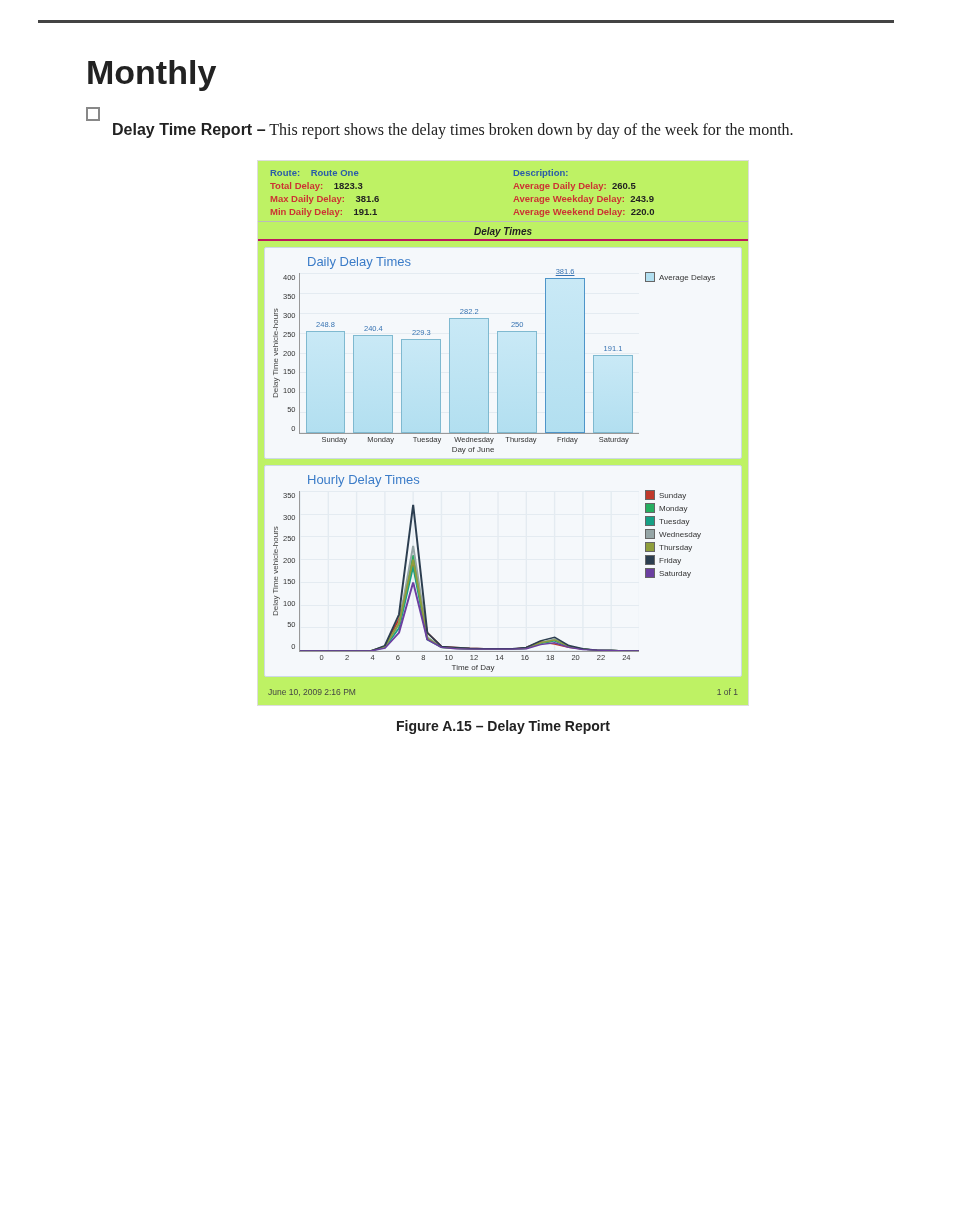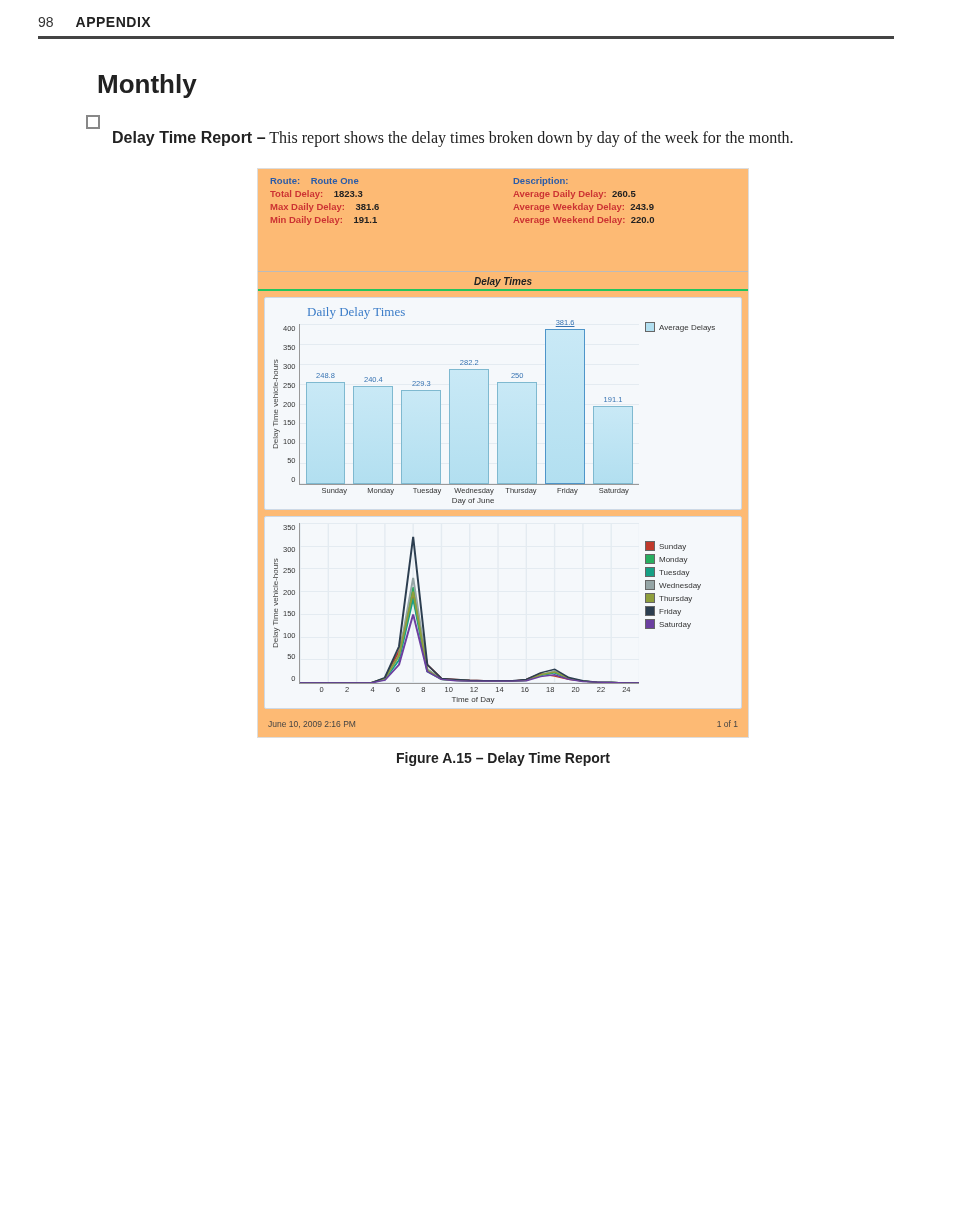--- a/index.html
+++ b/index.html
@@ -29,23 +29,23 @@
   }
   .divider {
     height: 3px;
     background: #444;
     margin: 6px 0 30px 0;
   }
   .content {
     padding-left: 48px;
   }
   h1.section-title {
-    font-size: 26px;
+    font-size: 34px;
     font-weight: 700;
-    margin: 0 0 10px 11px;
+    margin: 0 0 10px 0;
   }
   .intro-text {
     font-family: Georgia, "Times New Roman", serif;
     font-size: 16px;
     margin: 0 0 12px 0;
   }
   .bullet-row {
     display: flex;
     align-items: flex-start;
     gap: 12px;
@@ -70,21 +70,21 @@
   .bullet-body .lead strong {
     font-family: "Segoe UI", "Helvetica Neue", Arial, sans-serif;
     font-weight: 700;
   }
 
   
   .report-container {
     margin: 18px auto 0 auto;
     width: 490px;
     border: 1px solid #ddd;
-    background: #fdba74;
+    background: #bef264;
   }
   .report-header {
     display: flex;
     justify-content: space-between;
     padding: 6px 12px 2px 12px;
     font-size: 9.5px;
     font-family: Arial, sans-serif;
   }
   .report-header .col { flex: 1; }
   .report-header .line { margin-bottom: 2px; white-space: nowrap; }
@@ -93,23 +93,22 @@
   .hl-val  { color: #222; font-weight: 700; display: inline-block; min-width: 40px; }
   .hl-val2 { color: #222; font-weight: 700; }
 
   .report-subtitle {
     text-align: center;
     font-size: 10px;
     font-style: italic;
     font-weight: 700;
     padding: 4px 0 2px 0;
     border-top: 1px solid #bbb;
-    border-bottom: 2px solid #22c55e;
+    border-bottom: 2px solid #be185d;
     font-family: Arial, sans-serif;
-    margin-top: 42px;
   }
 
   
   .chart-panel {
     border: 1px solid #cdd9e6;
     border-radius: 2px;
     margin: 6px 6px;
     background: #f5f8fb;
     padding: 6px 6px 4px 6px;
     display: flex;
@@ -117,21 +116,20 @@
   }
   .chart-body {
     flex: 1;
     display: flex;
     flex-direction: column;
   }
   .chart-title {
     color: #3b7cc8;
     font-size: 13px;
     margin: 0 0 4px 36px;
-    font-family: Liberation Serif, serif;
   }
   .chart-area {
     display: flex;
     height: 160px;
   }
   .y-label {
     writing-mode: vertical-rl;
     transform: rotate(180deg);
     font-size: 8px;
     color: #444;
@@ -244,24 +242,20 @@
     margin: 12px auto 0 auto;
     font-family: "Segoe UI", "Helvetica Neue", Arial, sans-serif;
     width: 490px;
   }
 </style>
 </head>
 <body>
 
 <div class="page">
 
-  <div class="page-header">
-    <span class="page-number">98</span>
-    <span class="page-label">APPENDIX</span>
-  </div>
   <div class="divider"></div>
 
   <div class="content">
     <h1 class="section-title">Monthly</h1>
 
     <div class="bullet-row">
       <div class="bullet-marker"></div>
       <div class="bullet-body">
         <p class="lead">
           <strong>Delay Time Report –</strong><span> This report shows the delay times broken down by day of the week for the month.</span>
@@ -357,20 +351,21 @@
             <div class="legend" id="daily-legend">
                 <div class="item">
                   <span class="sw" style="background: rgb(178, 223, 240);"></span>
                   <span>Average Delays</span>
                 </div>
               </div>
           </div>
 
           <div class="chart-panel">
             <div class="chart-body">
+              <div class="chart-title">Hourly Delay Times</div>
               <div class="chart-area">
                 <div class="y-label">Delay Time vehicle-hours</div>
                 <div class="y-ticks" id="hourly-yticks">
                     <div>350</div>
                     <div>300</div>
                     <div>250</div>
                     <div>200</div>
                     <div>150</div>
                     <div>100</div>
                     <div>50</div>

